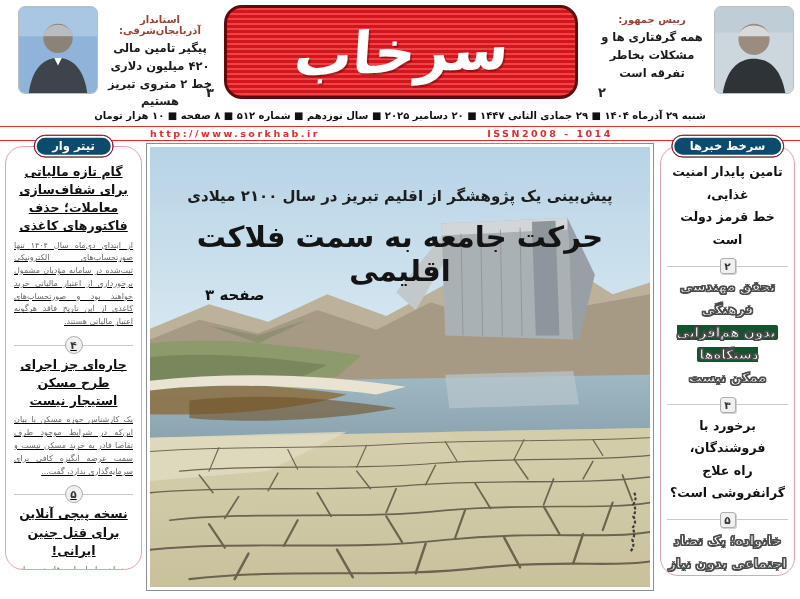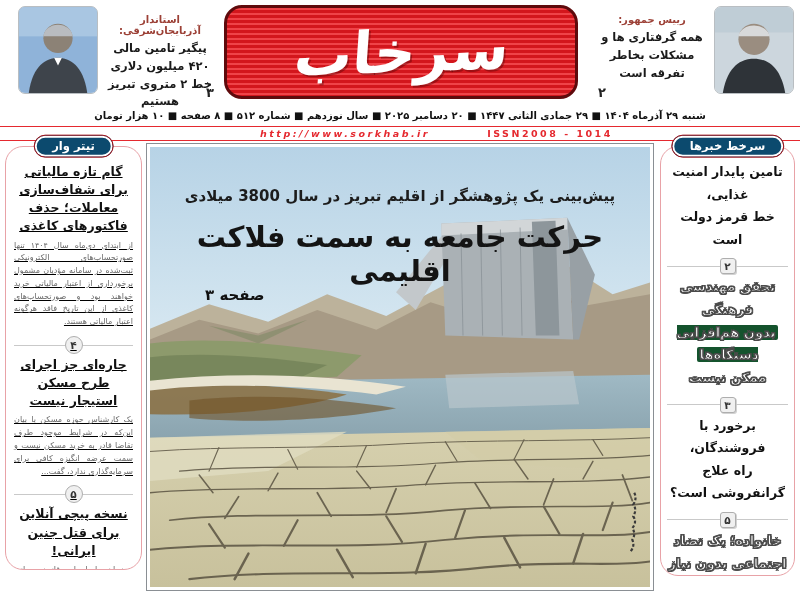--- a/index.html
+++ b/index.html
@@ -26,21 +26,21 @@
     border:3px solid #5f0a0c; border-radius:18px; display:flex; align-items:center; justify-content:center; }
   .masthead-title { color:#fff; font-size:58px; font-weight:bold; line-height:1;
     transform:rotate(-2deg) skewX(-6deg); text-shadow:2px 2px 0 rgba(60,0,0,.35); }
 
   .dateline { position:absolute; top:110px; left:0; right:0; text-align:center;
     font-size:10px; font-weight:bold; color:#111; }
   .rule { position:absolute; left:0; right:0; height:1px; background:#e5292f; }
   .rule.r1 { top:126px; } .rule.r2 { top:140px; }
   .urlrow { position:absolute; top:128px; left:0; right:0; height:12px; font-size:9.5px;
     font-weight:bold; color:#e5292f; letter-spacing:2.5px; }
-  .url  { position:absolute; left:150px; width:280px; text-align:right;font-style:italic; }
+  .url  { position:absolute; left:150px; width:280px; text-align:left; }
   .issn { position:absolute; right:130px; width:240px; text-align:center; }
 
   
   .col { position:absolute; border:1.5px solid #e8a2a7; border-radius:18px; background:#fff; overflow:hidden; }
   .col-left  { left:5px;  top:146px; width:137px; height:424px; display:flex; flex-direction:column;
     justify-content:space-between; padding:16px 8px 6px;text-decoration:underline; }
   .col-right { right:5px; top:146px; width:135px; height:430px; display:flex; flex-direction:column;
     justify-content:space-between; padding:14px 6px 0; }
   .pill { position:absolute; top:-1px; left:50%; transform:translate(-50%,-45%);
     background:#0c4a6e; color:#fff; font-size:11.5px; font-weight:bold; padding:3px 18px 4px;
@@ -211,21 +211,21 @@
           <path stroke-width="2.2" d="M40,440 C140,428 240,440 340,428 C420,420 470,428 508,422"></path>
           <path stroke-width="1.2" d="M70,306 L60,330 M140,308 L150,328 M220,304 L210,326 M300,300 L312,320 M380,298 L370,318 M450,298 L460,314"></path>
           <path stroke-width="1.5" d="M50,334 L64,352 M130,332 L120,350 M210,330 L224,348 M290,324 L280,344 M370,318 L384,338 M450,320 L440,338"></path>
           <path stroke-width="1.8" d="M90,356 L76,378 M170,352 L184,376 M250,348 L240,372 M330,342 L346,368 M410,338 L400,364 M480,334 L490,360"></path>
           <path stroke-width="2.2" d="M60,384 L76,408 M150,380 L136,406 M240,376 L256,402 M320,370 L310,398 M400,366 L416,394 M470,362 L460,390"></path>
           <path stroke-width="2.5" d="M100,414 L86,440 M190,410 L206,438 M280,404 L270,434 M360,398 L376,428 M440,394 L430,424"></path>
         </g>
 
         <path d="M492,352 q3,6 -1,12 q4,5 0,12 q4,6 -1,12 q4,6 0,12 q3,6 -2,12" fill="none" stroke="#3a3a3a" stroke-width="2.2" stroke-dasharray="3 2"></path>
       </svg>
-      <div class="ph-kicker rtl">پیش‌بینی یک پژوهشگر از اقلیم تبریز در سال 3800 میلادی</div>
+      <div class="ph-kicker rtl">پیش‌بینی یک پژوهشگر از اقلیم تبریز در سال ۲۱۰۰ میلادی</div>
       <div class="ph-headline rtl">حرکت جامعه به سمت فلاکت اقلیمی</div>
       <div class="ph-pageref rtl">صفحه ۳</div>
     </div>
   </div>
 
   <div class="pill-anchor pa-right">
     <div class="pill rtl">سرخط خبرها</div>
   </div>
   <aside class="col col-right">
     <div>

